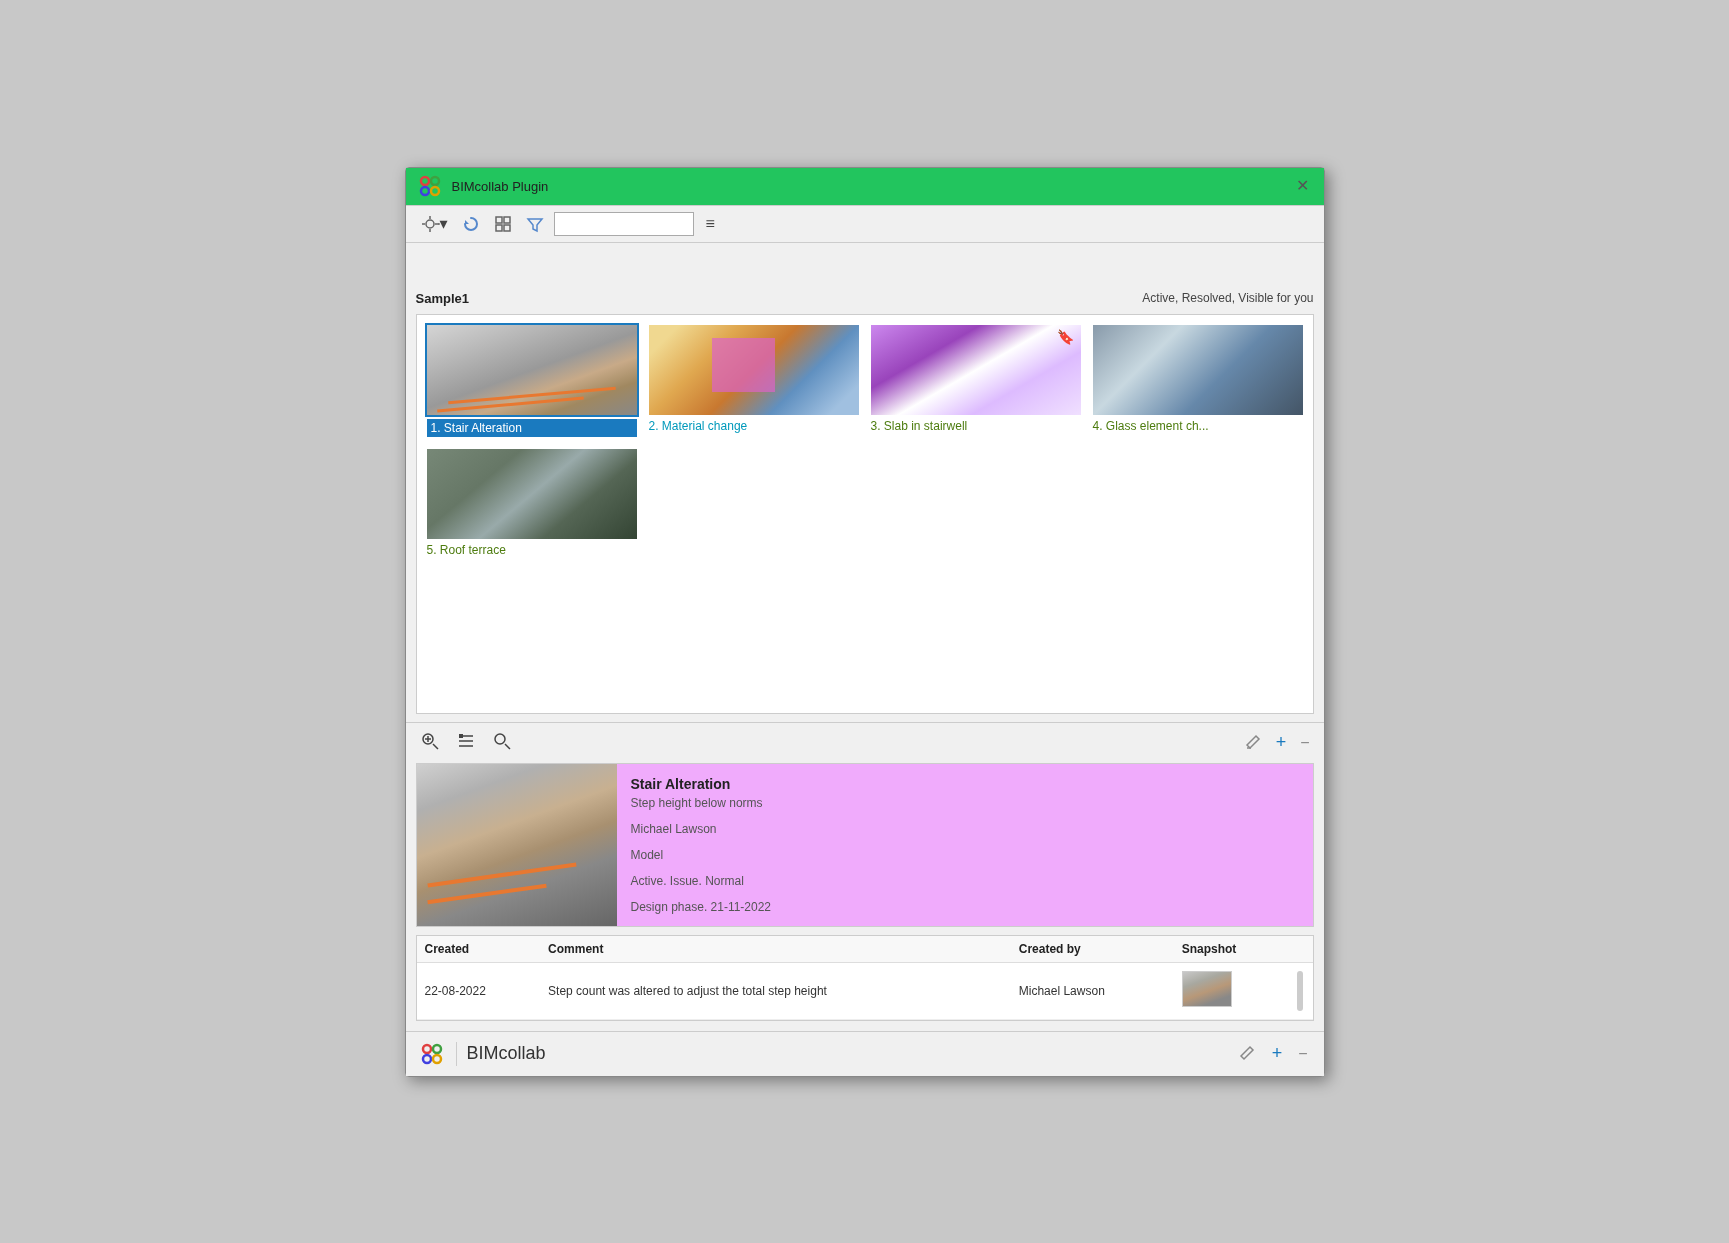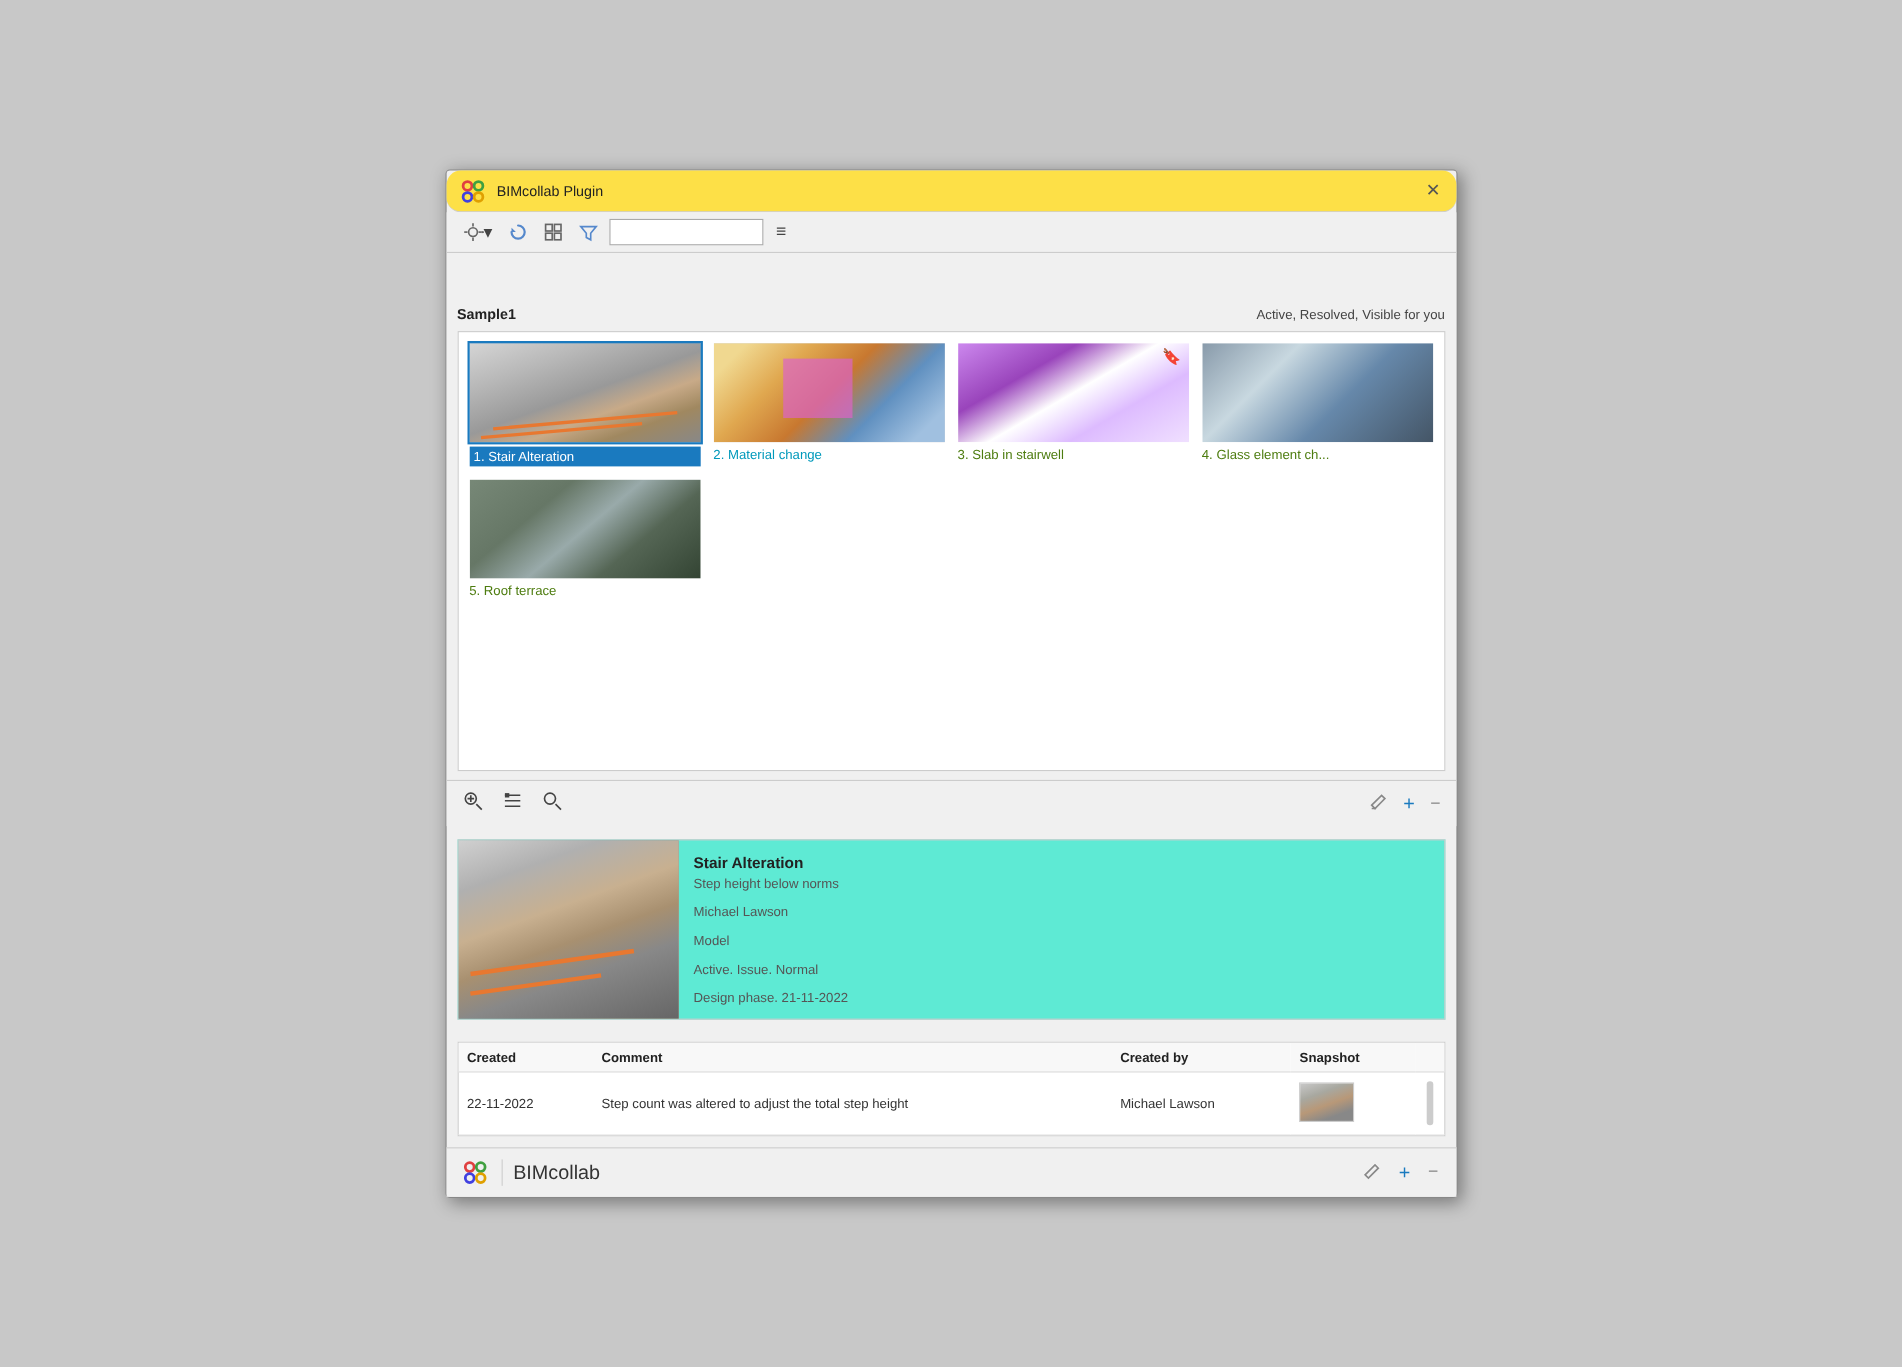--- a/index.html
+++ b/index.html
@@ -19,28 +19,27 @@
       border: 1px solid #888;
       border-radius: 4px;
       box-shadow: 4px 4px 16px rgba(0,0,0,0.4);
       display: flex;
       flex-direction: column;
       position: relative;
     }
 
     
     .title-bar {
-      background: #fde047;
+      background: #22c55e;
       border-bottom: 1px solid #ccc;
       display: flex;
       align-items: center;
       justify-content: space-between;
       padding: 4px 10px;
       height: 38px;
-      border-radius: 13px;
     }
     .title-bar-left {
       display: flex;
       align-items: center;
       gap: 8px;
     }
     .title-bar-title {
       font-size: 13px;
       font-weight: 500;
       color: #222;
@@ -205,22 +204,22 @@
     .icon-btn-gray {
       color: #888;
       font-size: 16px;
     }
 
     
     .selected-issue-detail {
       display: flex;
       gap: 0;
       border: 1px solid #ccc;
-      margin: 12px 10px;
-      background: #5eead4;
+      margin: 0 10px;
+      background: #f0abfc;
     }
     .issue-preview-img {
       width: 200px;
       min-height: 160px;
       background: linear-gradient(135deg, #c0c0c0 0%, #a0a0a0 30%, #888 60%, #c8b090 80%);
       flex-shrink: 0;
       display: flex;
       align-items: center;
       justify-content: center;
       position: relative;
@@ -585,21 +584,21 @@
         <tr>
           <th>Created</th>
           <th>Comment</th>
           <th>Created by</th>
           <th>Snapshot</th>
           <th style="width:10px;"></th>
         </tr>
       </thead>
       <tbody>
         <tr>
-          <td style="white-space:nowrap;">22-11-2022</td>
+          <td style="white-space:nowrap;">22-08-2022</td>
           <td>Step count was altered to adjust the total step height</td>
           <td>Michael Lawson</td>
           <td>
             <div class="comment-snapshot-thumb">
               <div class="small-stair-snap"></div>
             </div>
           </td>
           <td>
             <div class="scrollbar-indicator"></div>
           </td>

